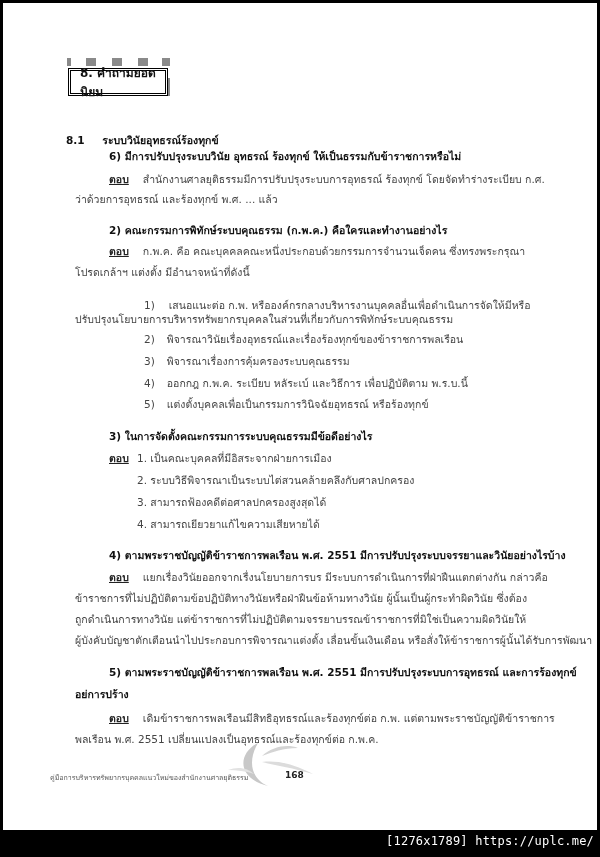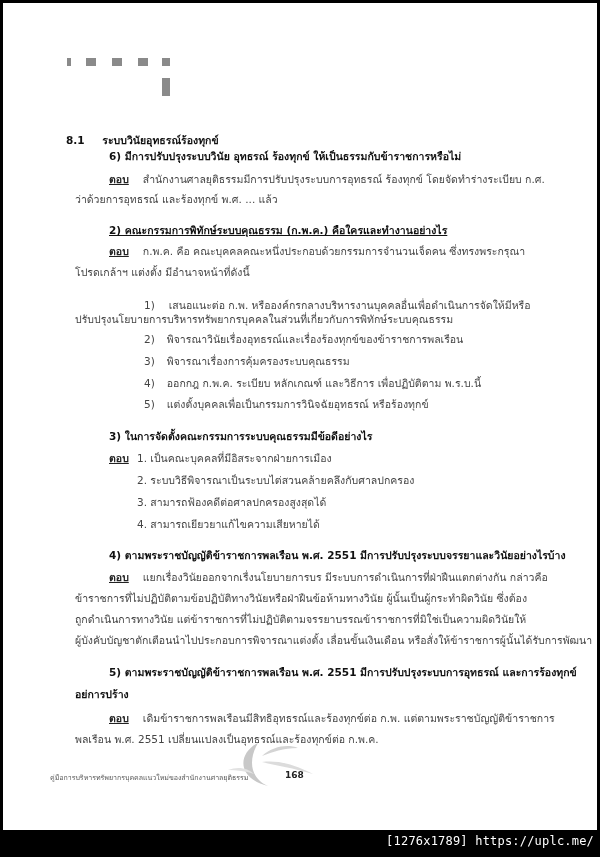--- a/index.html
+++ b/index.html
@@ -39,51 +39,52 @@
 
 <div class="page"></div>
 
 <div class="heading-box-wrap">
   <div class="deco-square" style="left:3px;top:0;width:4px;height:8px;"></div>
   <div class="deco-square" style="left:22px;top:0;width:10px;height:8px;"></div>
   <div class="deco-square" style="left:48px;top:0;width:10px;height:8px;"></div>
   <div class="deco-square" style="left:74px;top:0;width:10px;height:8px;"></div>
   <div class="deco-square" style="left:98px;top:0;width:8px;height:8px;"></div>
   <div class="deco-square" style="left:98px;top:20px;width:8px;height:18px;"></div>
+  <div class="heading-box">8. คำถามยอดนิยม</div>
 </div>
 
 <div class="abs bold" style="left:66px;top:132px;font-size:10.5px;">
   <span>8.1</span>
   <span style="margin-left:14px;">ระบบวินัยอุทธรณ์ร้องทุกข์</span>
 </div>
 
 <div class="abs bold" style="left:109px;top:148px;font-size:10.5px;">6) มีการปรับปรุงระบบวินัย อุทธรณ์ ร้องทุกข์ ให้เป็นธรรมกับข้าราชการหรือไม่</div>
 <div class="abs body-text" style="left:109px;top:171px;">
   <span class="answer-label">ตอบ</span><span>สำนักงานศาลยุติธรรมมีการปรับปรุงระบบการอุทธรณ์ ร้องทุกข์ โดยจัดทำร่างระเบียบ ก.ศ.</span>
 </div>
 <div class="abs body-text" style="left:75px;top:191px;">ว่าด้วยการอุทธรณ์ และร้องทุกข์ พ.ศ. ... แล้ว</div>
 
-<div class="abs bold" style="left:109px;top:222px;font-size:10.5px;text-decoration:underline;">2) คณะกรรมการพิทักษ์ระบบคุณธรรม (ก.พ.ค.) คือใครและทำงานอย่างไร</div>
+<div class="abs bold" style="left:109px;top:222px;font-size:10.5px;">2) คณะกรรมการพิทักษ์ระบบคุณธรรม (ก.พ.ค.) คือใครและทำงานอย่างไร</div>
 <div class="abs body-text" style="left:109px;top:243px;">
   <span class="answer-label">ตอบ</span><span>ก.พ.ค. คือ คณะบุคคลคณะหนึ่งประกอบด้วยกรรมการจำนวนเจ็ดคน ซึ่งทรงพระกรุณา</span>
 </div>
 <div class="abs body-text" style="left:75px;top:264px;">โปรดเกล้าฯ แต่งตั้ง มีอำนาจหน้าที่ดังนี้</div>
 
 <div class="abs body-text" style="left:144px;top:297px;">
   <span>1)</span><span style="margin-left:14px;">เสนอแนะต่อ ก.พ. หรือองค์กรกลางบริหารงานบุคคลอื่นเพื่อดำเนินการจัดให้มีหรือ</span>
 </div>
 <div class="abs body-text" style="left:75px;top:311px;">ปรับปรุงนโยบายการบริหารทรัพยากรบุคคลในส่วนที่เกี่ยวกับการพิทักษ์ระบบคุณธรรม</div>
 <div class="abs body-text" style="left:144px;top:331px;">
   <span>2)</span><span style="margin-left:12px;">พิจารณาวินัยเรื่องอุทธรณ์และเรื่องร้องทุกข์ของข้าราชการพลเรือน</span>
 </div>
 <div class="abs body-text" style="left:144px;top:353px;">
   <span>3)</span><span style="margin-left:12px;">พิจารณาเรื่องการคุ้มครองระบบคุณธรรม</span>
 </div>
 <div class="abs body-text" style="left:144px;top:375px;">
-  <span>4)</span><span style="margin-left:12px;">ออกกฎ ก.พ.ค. ระเบียบ หลักเกณฑ์ และวิธีการ เพื่อปฏิบัติตาม พ.ร.บ.นี้</span>
+  <span>4)</span><span style="margin-left:12px;">ออกกฎ ก.พ.ค. ระเบียบ หลัระเบ์ และวิธีการ เพื่อปฏิบัติตาม พ.ร.บ.นี้</span>
 </div>
 <div class="abs body-text" style="left:144px;top:396px;">
   <span>5)</span><span style="margin-left:12px;">แต่งตั้งบุคคลเพื่อเป็นกรรมการวินิจฉัยอุทธรณ์ หรือร้องทุกข์</span>
 </div>
 
 <div class="abs bold" style="left:109px;top:428px;font-size:10.5px;">3) ในการจัดตั้งคณะกรรมการระบบคุณธรรมมีข้อดีอย่างไร</div>
 <div class="abs body-text" style="left:109px;top:450px;">
   <span class="answer-label">ตอบ</span>
 </div>
 <div class="abs body-text" style="left:137px;top:450px;">1. เป็นคณะบุคคลที่มีอิสระจากฝ่ายการเมือง</div>

